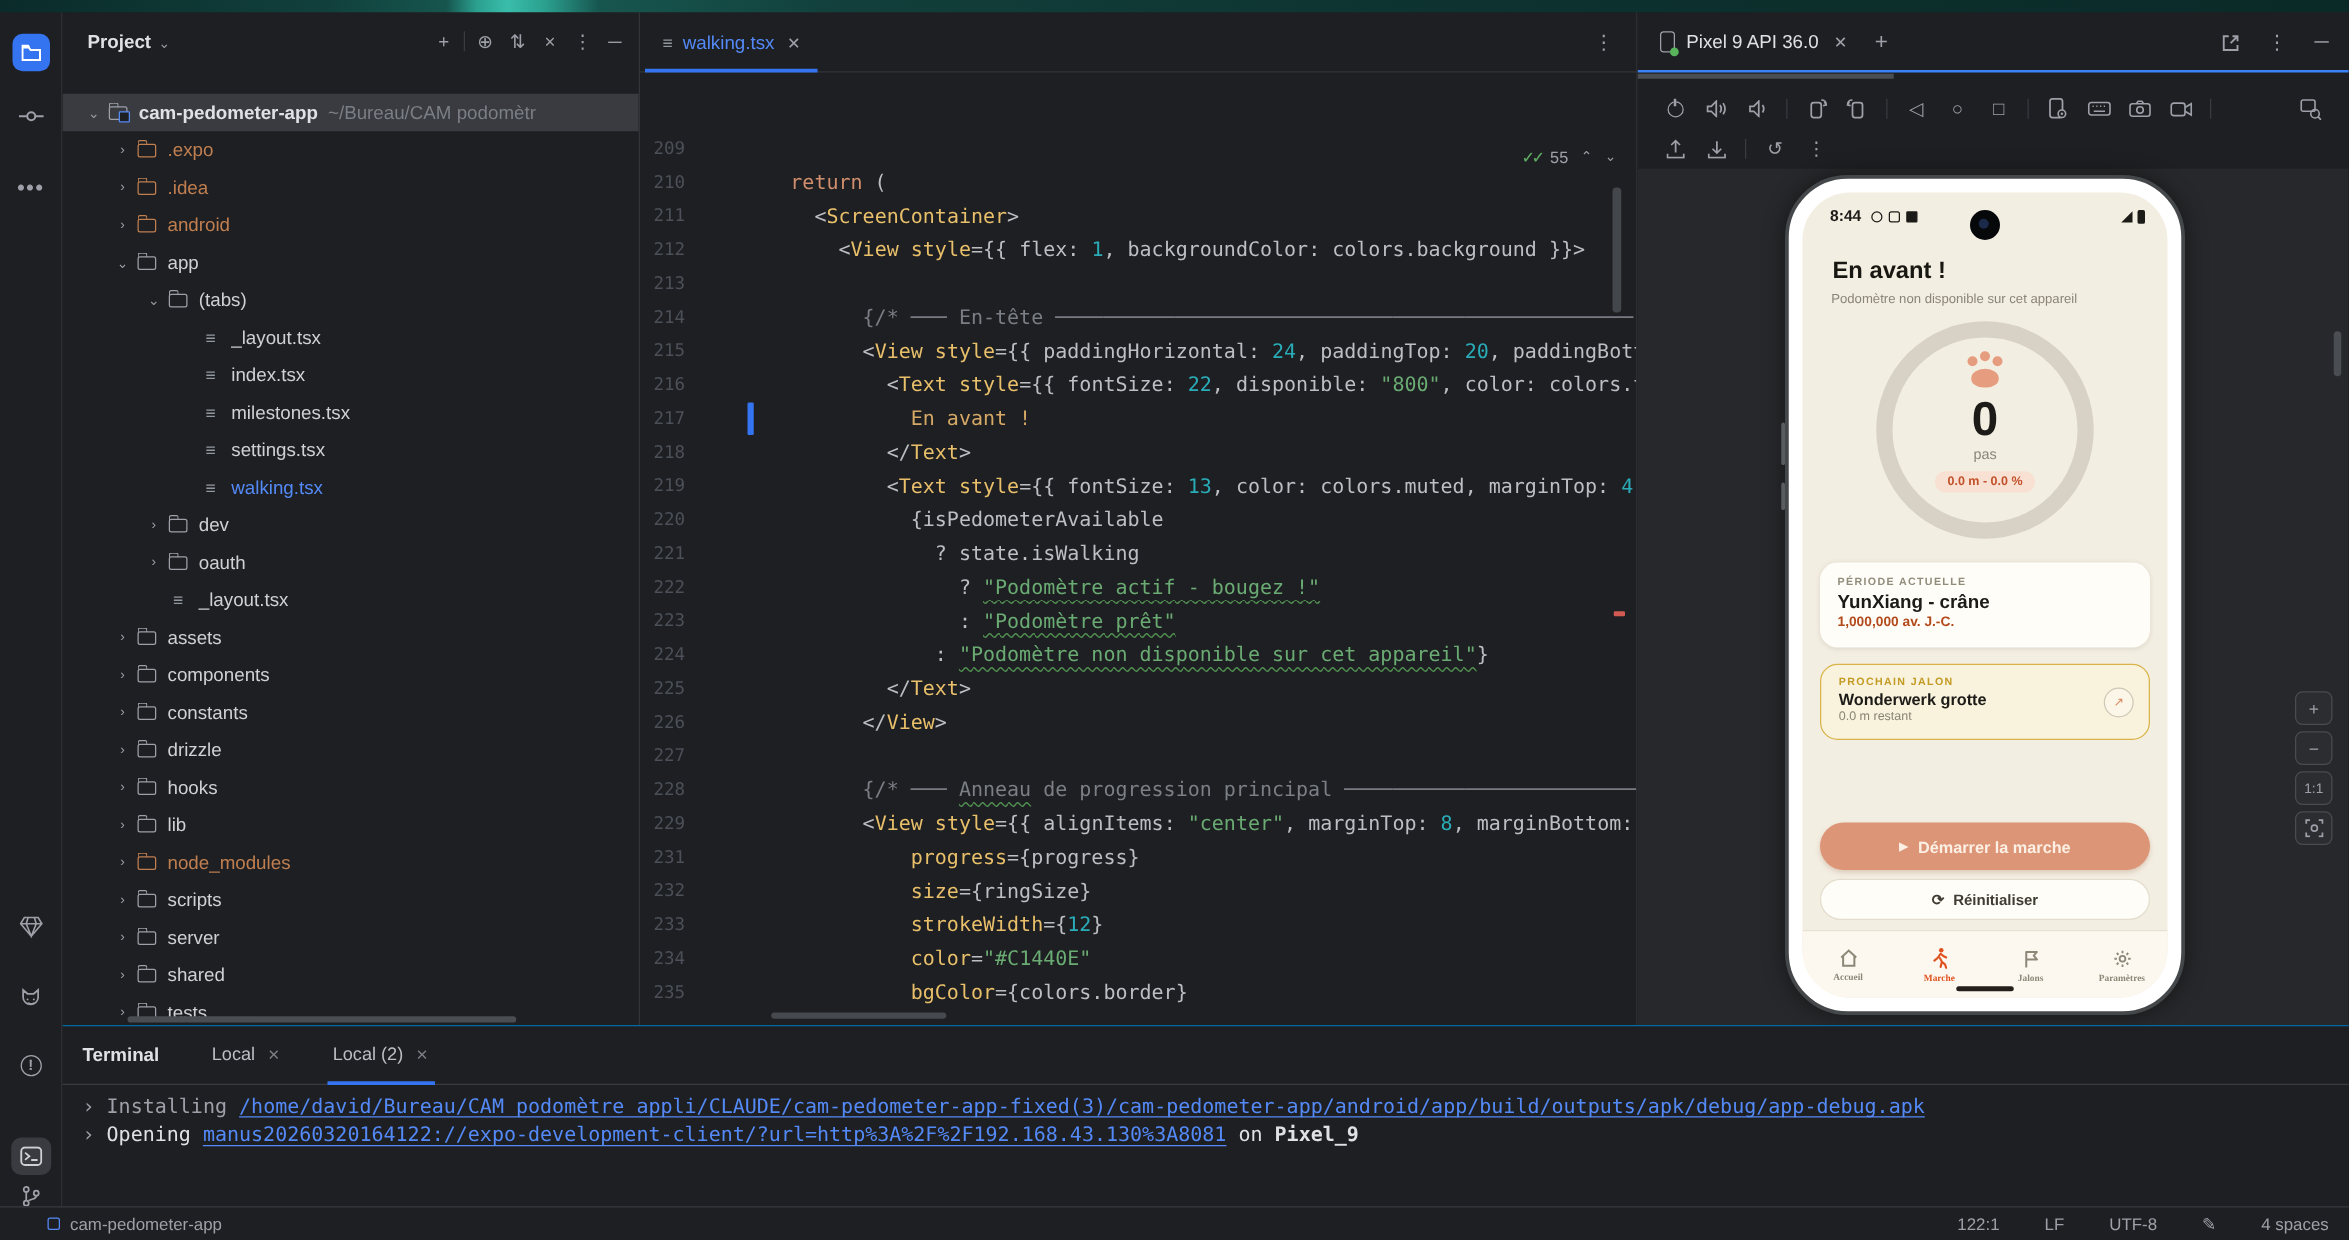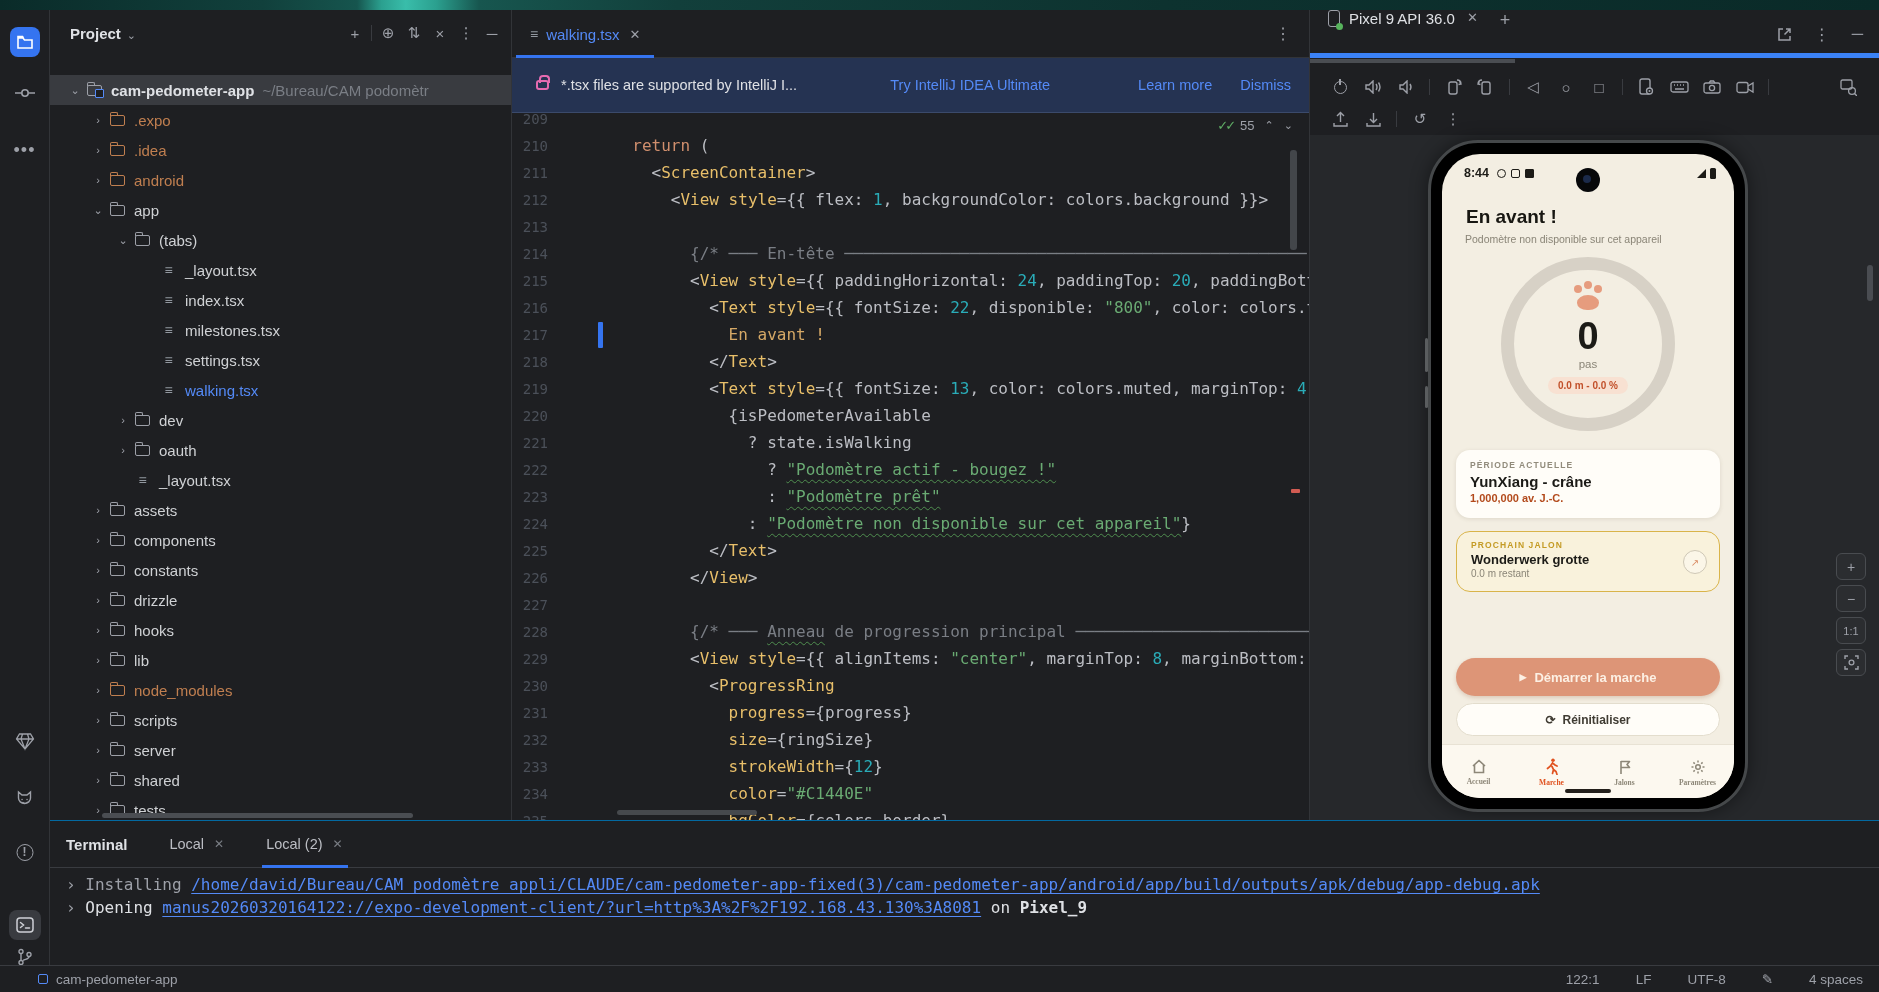--- a/index.html
+++ b/index.html
@@ -65,39 +65,39 @@
   .cw { color:#7a7e85; text-decoration:underline wavy #4f8f4f 1px; text-underline-offset:4px; }
   #caretbar { position:absolute; left:86px; top:312px; width:5px; height:26px; background:#3574f0; border-radius:1px; }
   #insp { position:absolute; top:108px; right:16px; display:flex; align-items:center; gap:7px; color:#9da0a8; font-size:13px; }
   #insp .ok { color:#5fad65; font-size:13px; letter-spacing:-3px; }
   #insp .ud { font-size:11px; margin-left:3px; }
   #ed-vthumb { position:absolute; right:12px; top:140px; width:7px; height:100px; background:#43464a; border-radius:3px; }
   #ed-err { position:absolute; right:9px; top:479px; width:9px; height:4px; background:#d15b52; border-radius:1px; }
   #ed-hthumb { position:absolute; left:105px; top:800px; width:140px; height:5px; background:#46494d; border-radius:3px; }
   
   #device { position:absolute; left:1310px; top:10px; width:569px; height:810px; background:#1e1f22; overflow:hidden; }
-  #dev-tabbar { position:absolute; left:0; top:0; right:0; height:48px; display:flex; align-items:flex-start; border-bottom:5px solid #3b82f6; }
+  #dev-tabbar { position:absolute; left:0; top:0; right:0; height:48px; display:flex; align-items:center; border-bottom:2px solid #3b82f6; }
   .dev-phone-ico { width:12px; height:17px; border:1.6px solid #9da0a8; border-radius:3px; position:relative; margin:0 9px 0 18px; flex:none; }
   .dev-phone-ico::after { content:""; position:absolute; right:-4px; bottom:-4px; width:7px; height:7px; border-radius:50%; background:#57b35c; }
   #dev-tab-label { color:#dfe1e5; font-size:15px; }
   #dev-tabbar .x { color:#9da0a8; margin-left:12px; font-size:13px; }
   #dev-tabbar .plus { color:#9da0a8; margin-left:22px; font-size:18px; }
   #dev-actions { position:absolute; right:16px; top:0; height:48px; display:flex; align-items:center; gap:22px; color:#9da0a8; }
   #dev-scrollthumb { position:absolute; left:0; top:49px; width:205px; height:4px; background:#4a4d52; }
   .toolrow { position:absolute; left:20px; display:flex; align-items:center; gap:13px; color:#9da0a8; }
   #toolrow1 { top:62px; height:30px; }
   #toolrow2 { top:94px; height:30px; }
   .ti { width:20px; height:20px; display:flex; align-items:center; justify-content:center; font-size:15px; }
   .tsep { width:1px; height:16px; background:#393b40; }
   .pwr { width:13px; height:13px; border:1.6px solid #9da0a8; border-radius:50%; position:relative; }
   .pwr::before { content:""; position:absolute; left:4.2px; top:-4px; width:1.8px; height:7px; background:#1e1f22; box-shadow:inset 0 0 0 2px #1e1f22; }
   .pwr::after { content:""; position:absolute; left:4.6px; top:-3px; width:1.8px; height:6px; background:#9da0a8; }
   #dev-content { position:absolute; left:0; top:125px; right:0; bottom:0; background:#26282b; }
   
-  #phone { position:absolute; left:118px; top:5px; width:320px; height:672px; background:#000000; border:3px solid #45484a; border-radius:50px; box-shadow:0 0 18px rgba(0,0,0,.45); }
+  #phone { position:absolute; left:118px; top:5px; width:320px; height:672px; background:#ffffff; border:3px solid #45484a; border-radius:50px; box-shadow:0 0 18px rgba(0,0,0,.45); }
   .nub { position:absolute; left:-6px; width:3px; background:#5a5d5f; border-radius:2px; }
   #screen { position:absolute; left:11px; top:11px; width:292px; height:644px; background:#f3eee2; border-radius:38px; overflow:hidden; font-family:"Liberation Sans", sans-serif; }
   #pstatus { position:absolute; left:22px; right:18px; top:10px; height:18px; display:flex; align-items:center; color:#1c1b17; }
   #ptime { font-size:12.5px; font-weight:700; margin-right:8px; }
   .sic { width:9px; height:9px; border:1.4px solid #1c1b17; border-radius:2px; margin-right:5px; }
   .sic.rnd { border-radius:50%; }
   .sic.fill { background:#1c1b17; border-radius:1px; }
   #pstatus .right { margin-left:auto; display:flex; align-items:center; gap:4px; }
   .sig { width:0; height:0; border-left:9px solid transparent; border-bottom:9px solid #1c1b17; }
   .bat { width:6px; height:11px; background:#1c1b17; border-radius:1.5px; }
@@ -405,27 +405,20 @@
 <div id="editor">
   <div id="edit-tabbar">
     <div id="edit-tab">
       <span class="fico">≡</span>
       <span id="edit-tab-label">walking.tsx</span>
       <span class="x">✕</span>
       <div class="underline"></div>
     </div>
     <span id="edit-more">⋮</span>
   </div>
-  <div id="banner">
-    <span class="lock"></span>
-    <span id="banner-msg">*.tsx files are supported by IntelliJ I...</span>
-    <span class="banner-link first">Try IntelliJ IDEA Ultimate</span>
-    <span class="banner-link">Learn more</span>
-    <span class="banner-link">Dismiss</span>
-  </div>
   <div id="code">
       <div class="cl">
         <span class="ln">209</span>
         <pre class="ct"></pre>
       </div>
       <div class="cl">
         <span class="ln">210</span>
         <pre class="ct"><span class="w">  </span><span class="k">return</span><span class="w"> (</span></pre>
       </div>
       <div class="cl">
@@ -496,24 +489,20 @@
         <span class="ln">227</span>
         <pre class="ct"></pre>
       </div>
       <div class="cl">
         <span class="ln">228</span>
         <pre class="ct"><span class="c">        {/* ─── </span><span class="cw">Anneau</span><span class="c"> de progression principal ───────────────────────────</span></pre>
       </div>
       <div class="cl">
         <span class="ln">229</span>
         <pre class="ct"><span class="w">        &lt;</span><span class="t">View</span><span class="w"> </span><span class="t">style</span><span class="w">={{ alignItems: </span><span class="s">"center"</span><span class="w">, marginTop: </span><span class="n">8</span><span class="w">, marginBottom: </span></pre>
-      </div>
-      <div class="cl">
-        <span class="ln">230</span>
-        <pre class="ct"><span class="w">          &lt;</span><span class="t">ProgressRing</span></pre>
       </div>
       <div class="cl">
         <span class="ln">231</span>
         <pre class="ct"><span class="w">            </span><span class="t">progress</span><span class="w">={progress}</span></pre>
       </div>
       <div class="cl">
         <span class="ln">232</span>
         <pre class="ct"><span class="w">            </span><span class="t">size</span><span class="w">={ringSize}</span></pre>
       </div>
       <div class="cl">

